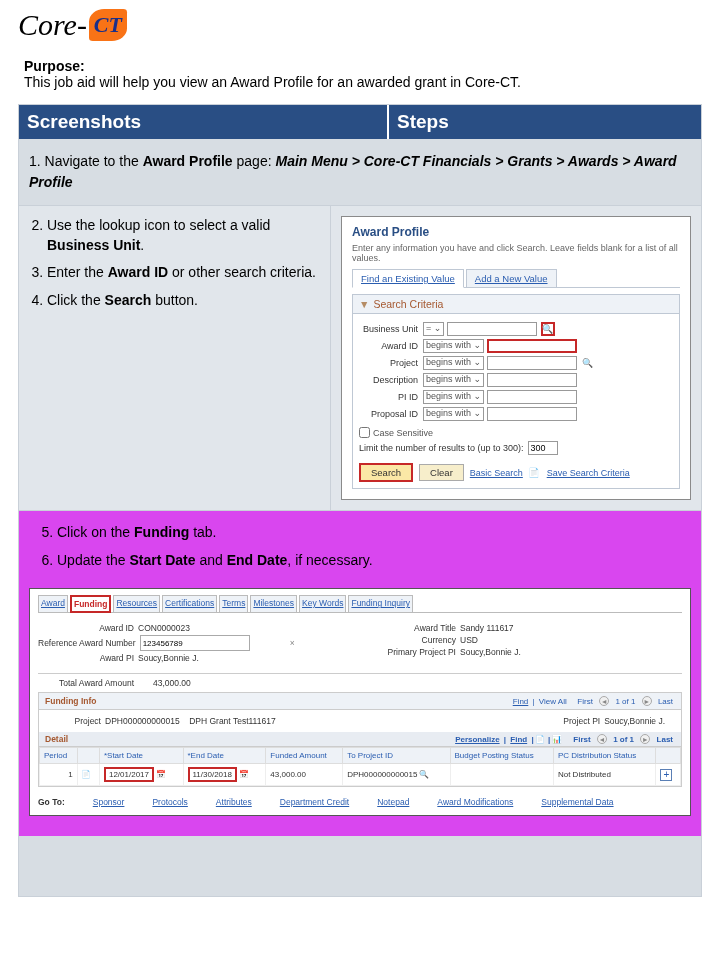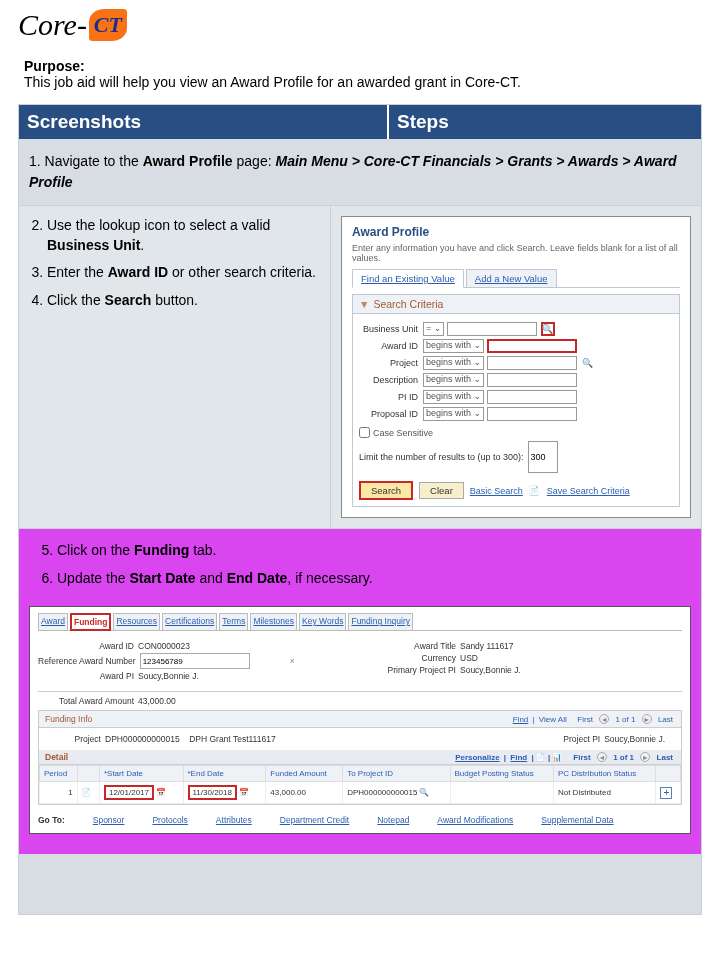--- a/index.html
+++ b/index.html
@@ -135,21 +135,21 @@
     width: 14px; height: 14px;
     border: 1px solid #999;
     margin-left: 4px;
     font-size: 9px;
     color: #555;
   }
   .mag-icon.red { border: 2px solid #c62828; }
   .cs-row { display:flex; align-items:center; margin: 6px 0 3px 0; font-size:9px; }
   .cs-row input[type=checkbox]{ width:11px; height:11px; margin:0 3px 0 0;}
   .limit-row { font-size:9px; color:#333; display:flex; align-items:center; margin-bottom:8px;}
-  .limit-input { border:1px solid #999; width:30px; height:32px; margin-left:4px; font-size:9px; padding-left:2px; }
+  .limit-input { border:1px solid #999; width:30px; height:14px; margin-left:4px; font-size:9px; padding-left:2px; }
   .btn-row { display:flex; align-items:center; gap:6px; }
   .faux-btn {
     font-size: 9.5px;
     padding: 2px 10px;
     border: 1px solid #aaa;
     background: #f7eecb;
     color: #333;
   }
   .faux-btn.search { border: 2px solid #c62828; background: #fbe8a6; }
   .link-sm { color: #2a5db0; font-size: 9px; text-decoration: underline; }
@@ -191,21 +191,21 @@
     margin-top:4px;
   }
   .funding-sec-hdr {
     background:#eef2f7;
     padding:3px 6px;
     display:flex;
     justify-content:space-between;
     align-items:center;
     border-bottom:1px solid #ccc;
   }
-  .funding-sec-title { color:#a55830; font-weight:normal; }
+  .funding-sec-title { color:#a55830; font-weight:bold; }
   .nav-links { color:#2a5db0; font-size:8px; }
   .nav-links span { margin:0 2px; }
   .nav-arrow {
     display:inline-block; width:10px; height:10px;
     border:1px solid #aaa; border-radius:50%;
     text-align:center; line-height:9px;
     color:#888; font-size:7px; background:#f0f0f0;
   }
   .detail-hdr {
     background:#e8ecf2;
@@ -389,21 +389,21 @@
                 <div class="ft-plabel">Currency</div>
                 <div class="ft-pval">USD</div>
               </div>
             <div class="ft-pair">
                 <div class="ft-plabel">Primary Project PI</div>
                 <div class="ft-pval">Soucy,Bonnie J.</div>
               </div>
           </div>
         </div>
         <div class="ft-hr"></div>
-        <div class="ft-pair" style="margin-left:0;">
+        <div class="ft-pair" style="margin-left:0;gap:15px;">
             <div class="ft-plabel">Total Award Amount</div>
             <div class="ft-pval">43,000.00</div>
           </div>
 
         <div class="funding-sec">
           <div class="funding-sec-hdr">
             <span class="funding-sec-title">Funding Info</span>
             <span class="nav-links">
               <span class="goto-link">Find</span> | <span>View All</span>&nbsp;&nbsp;
               <span>First</span> <span class="nav-arrow">◄</span> <span>1 of 1</span> <span class="nav-arrow">►</span> <span>Last</span>

